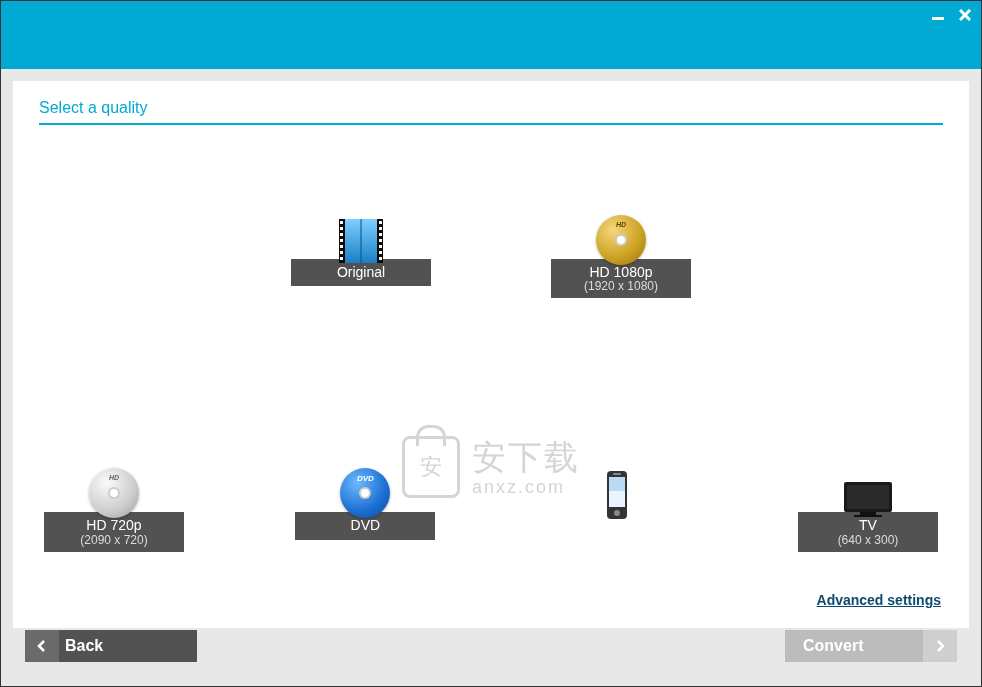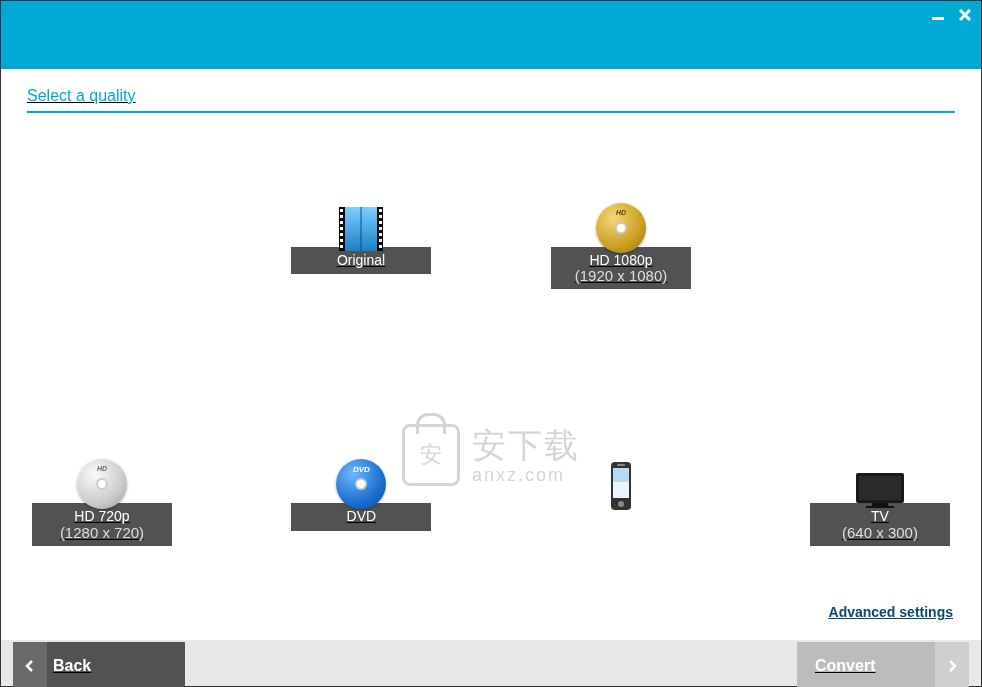--- a/index.html
+++ b/index.html
@@ -22,24 +22,23 @@
       align-items: flex-start;
       padding: 6px 10px;
       gap: 14px;
     }
     .title-btn { color: #fff; font-size: 16px; font-weight: bold; cursor: pointer; user-select: none; }
 
     
     .content-wrap {
       flex: 1;
       background: #e8e8e8;
-      padding: 0;
+      padding: 12px;
       display: flex;
       flex-direction: column;
-      text-decoration: underline;
     }
     .panel {
       background: #fff;
       flex: 1;
       padding: 18px 26px 14px 26px;
       display: flex;
       flex-direction: column;
       position: relative;
     }
     .panel-title {
@@ -83,21 +82,21 @@
     }
     .quality-label-box {
       background: #525252;
       width: 140px;
       text-align: center;
       padding: 6px 4px;
       position: relative;
       z-index: 1;
     }
     .quality-label { color: #fff; font-size: 14px; line-height: 1.1; }
-    .quality-sub { color: #ddd; font-size: 15px; line-height: 1; }
+    .quality-sub { color: #ddd; font-size: 12px; line-height: 1; }
 
     
     .watermark {
       position: absolute;
       top: 300px;
       left: 50%;
       transform: translateX(-50%);
       display: flex;
       align-items: center;
       gap: 12px;
@@ -138,21 +137,21 @@
 
     
     .footer {
       background: #e8e8e8;
       height: 46px;
       display: flex;
       justify-content: space-between;
       padding: 2px 12px 12px 12px;
     }
     .nav-btn {
-      height: 48px;
+      height: 32px;
       width: 172px;
       display: flex;
       align-items: center;
       cursor: pointer;
       position: relative;
       color: #fff;
       font-size: 16px;
       font-weight: bold;
     }
     .nav-back {
@@ -274,21 +273,21 @@
 
           <div class="quality-item">
             <div class="quality-icon">
               <div class="disc" style="background: radial-gradient(circle at 35% 30%, #fafafa, #ccc 60%, #999);">
                 <span class="disc-label" style="color:#666;">HD</span>
                 <div class="disc-hole"></div>
               </div>
             </div>
             <div class="quality-label-box">
               <div class="quality-label">HD 720p</div>
-              <div class="quality-sub">(1280 x 720)</div>
+              <div class="quality-sub">(2090 x 720)</div>
             </div>
           </div>
 
           <div class="quality-item">
             <div class="quality-icon">
               <div class="disc" style="background: radial-gradient(circle at 35% 30%, #6fb8ff, #1a6fd0 60%, #0a4aa0);">
                 <span class="disc-label" style="color:#fff; font-size:8px;">DVD</span>
                 <div class="disc-hole"></div>
               </div>
             </div>

